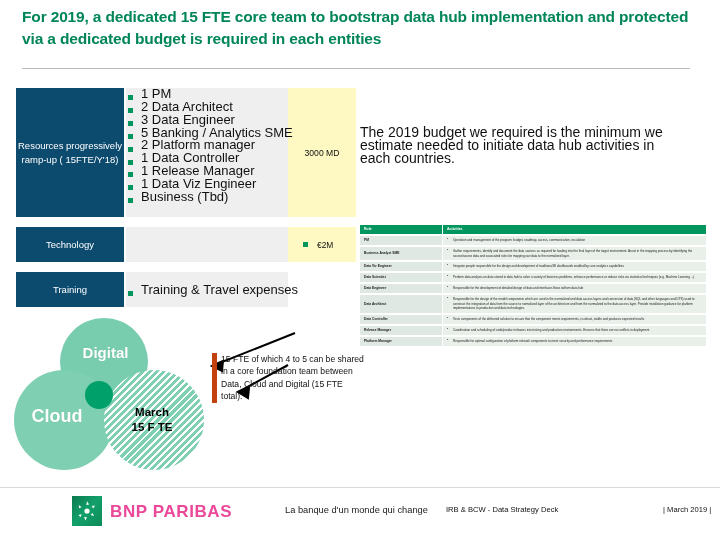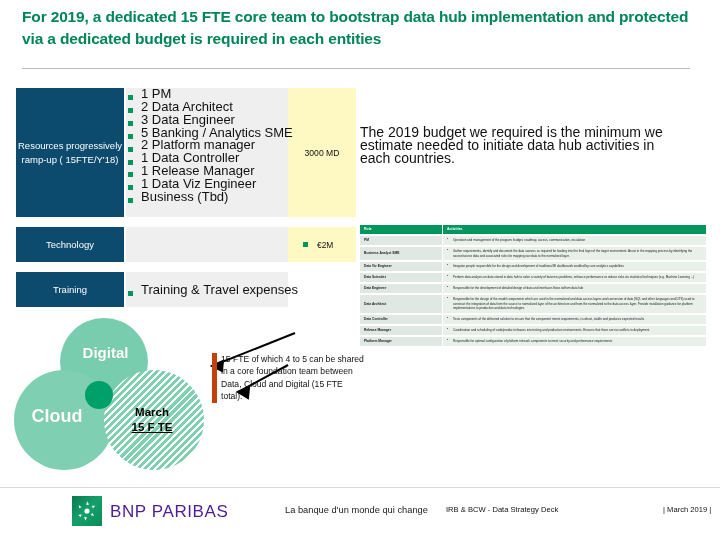--- a/index.html
+++ b/index.html
@@ -86,21 +86,21 @@
   .c-data{
     left:98px;top:52px;width:100px;height:100px;
     background:#7fd0b2;
     background-image:repeating-linear-gradient(135deg,#ffffff 0 2px,rgba(255,255,255,0) 2px 5px);
   }
   .c-core{left:79px;top:63px;width:28px;height:28px;background:#00a06a;}
   .lbl{position:absolute;color:#ffffff;font-weight:bold;text-shadow:0 0 1px rgba(0,0,0,.12);}
   .lbl-digital{left:62px;top:26px;width:75px;text-align:center;font-size:15px;}
   .lbl-cloud{left:9px;top:88px;width:84px;text-align:center;font-size:18px;}
   .lbl-data{left:112px;top:88px;width:68px;text-align:center;font-size:11.5px;color:#000;font-weight:bold;text-shadow:none;}
-  .lbl-data2{left:112px;top:103px;width:68px;text-align:center;font-size:11.5px;color:#000;font-weight:bold;text-shadow:none;text-decoration:underline;}
+  .lbl-data2{left:112px;top:103px;width:68px;text-align:center;font-size:11.5px;color:#000;font-weight:bold;text-shadow:none;}
 
   .callout{
     position:absolute;left:212px;top:353px;width:145px;
     font-size:8.6px;line-height:12.4px;color:#111;
     border-left:5px solid #c2410c;padding-left:4px;
   }
   .arrow-svg{position:absolute;left:160px;top:330px;width:200px;height:110px;}
 
   
   .rtable{
@@ -130,21 +130,21 @@
   .footer-rule{
     position:absolute;left:0;top:487px;width:720px;height:1px;background:#d9d9d9;
   }
   .logo{
     position:absolute;left:72px;top:496px;width:30px;height:30px;
     background:linear-gradient(135deg,#0a7a4e 0%,#13a06a 48%,#0d8a58 100%);
   }
   .logo svg{position:absolute;inset:0;}
   .brand{
     position:absolute;left:110px;top:502px;
-    font-size:17px;font-weight:normal;letter-spacing:0.6px;color:#4c1d95;
+    font-size:17px;font-weight:bold;letter-spacing:0.6px;color:#ec4899;
   }
   .tagline{
     position:absolute;left:285px;top:505px;font-size:9.3px;color:#1a1a1a;
   }
   .tagline b{font-weight:normal;}
   .foot-left{
     position:absolute;left:446px;top:505px;font-size:7.6px;color:#111;
   }
   .foot-right{
     position:absolute;left:663px;top:505px;font-size:7.6px;color:#111;

